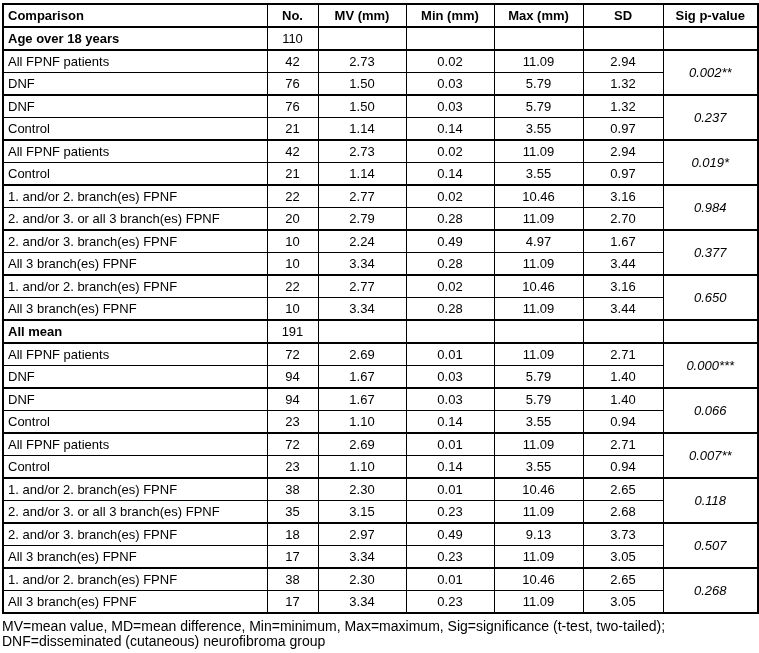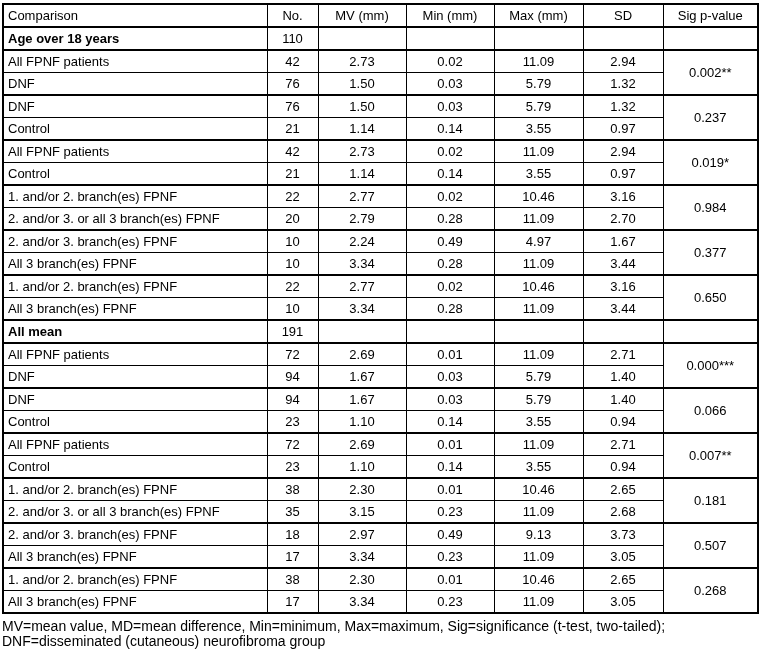--- a/index.html
+++ b/index.html
@@ -24,21 +24,21 @@
   th, td {
     border: 1px solid #000000;
     font-size: 13px;
     line-height: 16px;
     padding: 2.5px 4px;
     overflow: hidden;
     white-space: nowrap;
     vertical-align: middle;
   }
   th {
-    font-weight: normal;
+    font-weight: bold;
     text-align: center;
   }
   th.label-h {
     text-align: left;
   }
   td.label {
     text-align: left;
   }
   td.num {
     text-align: center;
@@ -47,20 +47,21 @@
     border-bottom: 2px solid #000000;
   }
   tr.group-start td {
     border-top: 2px solid #000000;
   }
   tr.section td.label {
     font-weight: bold;
   }
   td.sig {
     vertical-align: middle;
+    font-style: italic;
   }
   .footnote {
     width: 755px;
     margin-top: 5px;
     font-size: 14px;
     line-height: 15px;
     white-space: normal;
   }
 </style>
 </head>
@@ -259,21 +260,21 @@
         <td class="num">3.55</td>
         <td class="num">0.94</td>
       </tr>
       <tr class="group-start">
         <td class="label">1. and/or 2. branch(es) FPNF</td>
         <td class="num">38</td>
         <td class="num">2.30</td>
         <td class="num">0.01</td>
         <td class="num">10.46</td>
         <td class="num">2.65</td>
-        <td class="num sig" rowspan="2">0.181</td>
+        <td class="num sig" rowspan="2">0.118</td>
       </tr>
       <tr>
         <td class="label">2. and/or 3. or all 3 branch(es) FPNF</td>
         <td class="num">35</td>
         <td class="num">3.15</td>
         <td class="num">0.23</td>
         <td class="num">11.09</td>
         <td class="num">2.68</td>
       </tr>
       <tr class="group-start">

